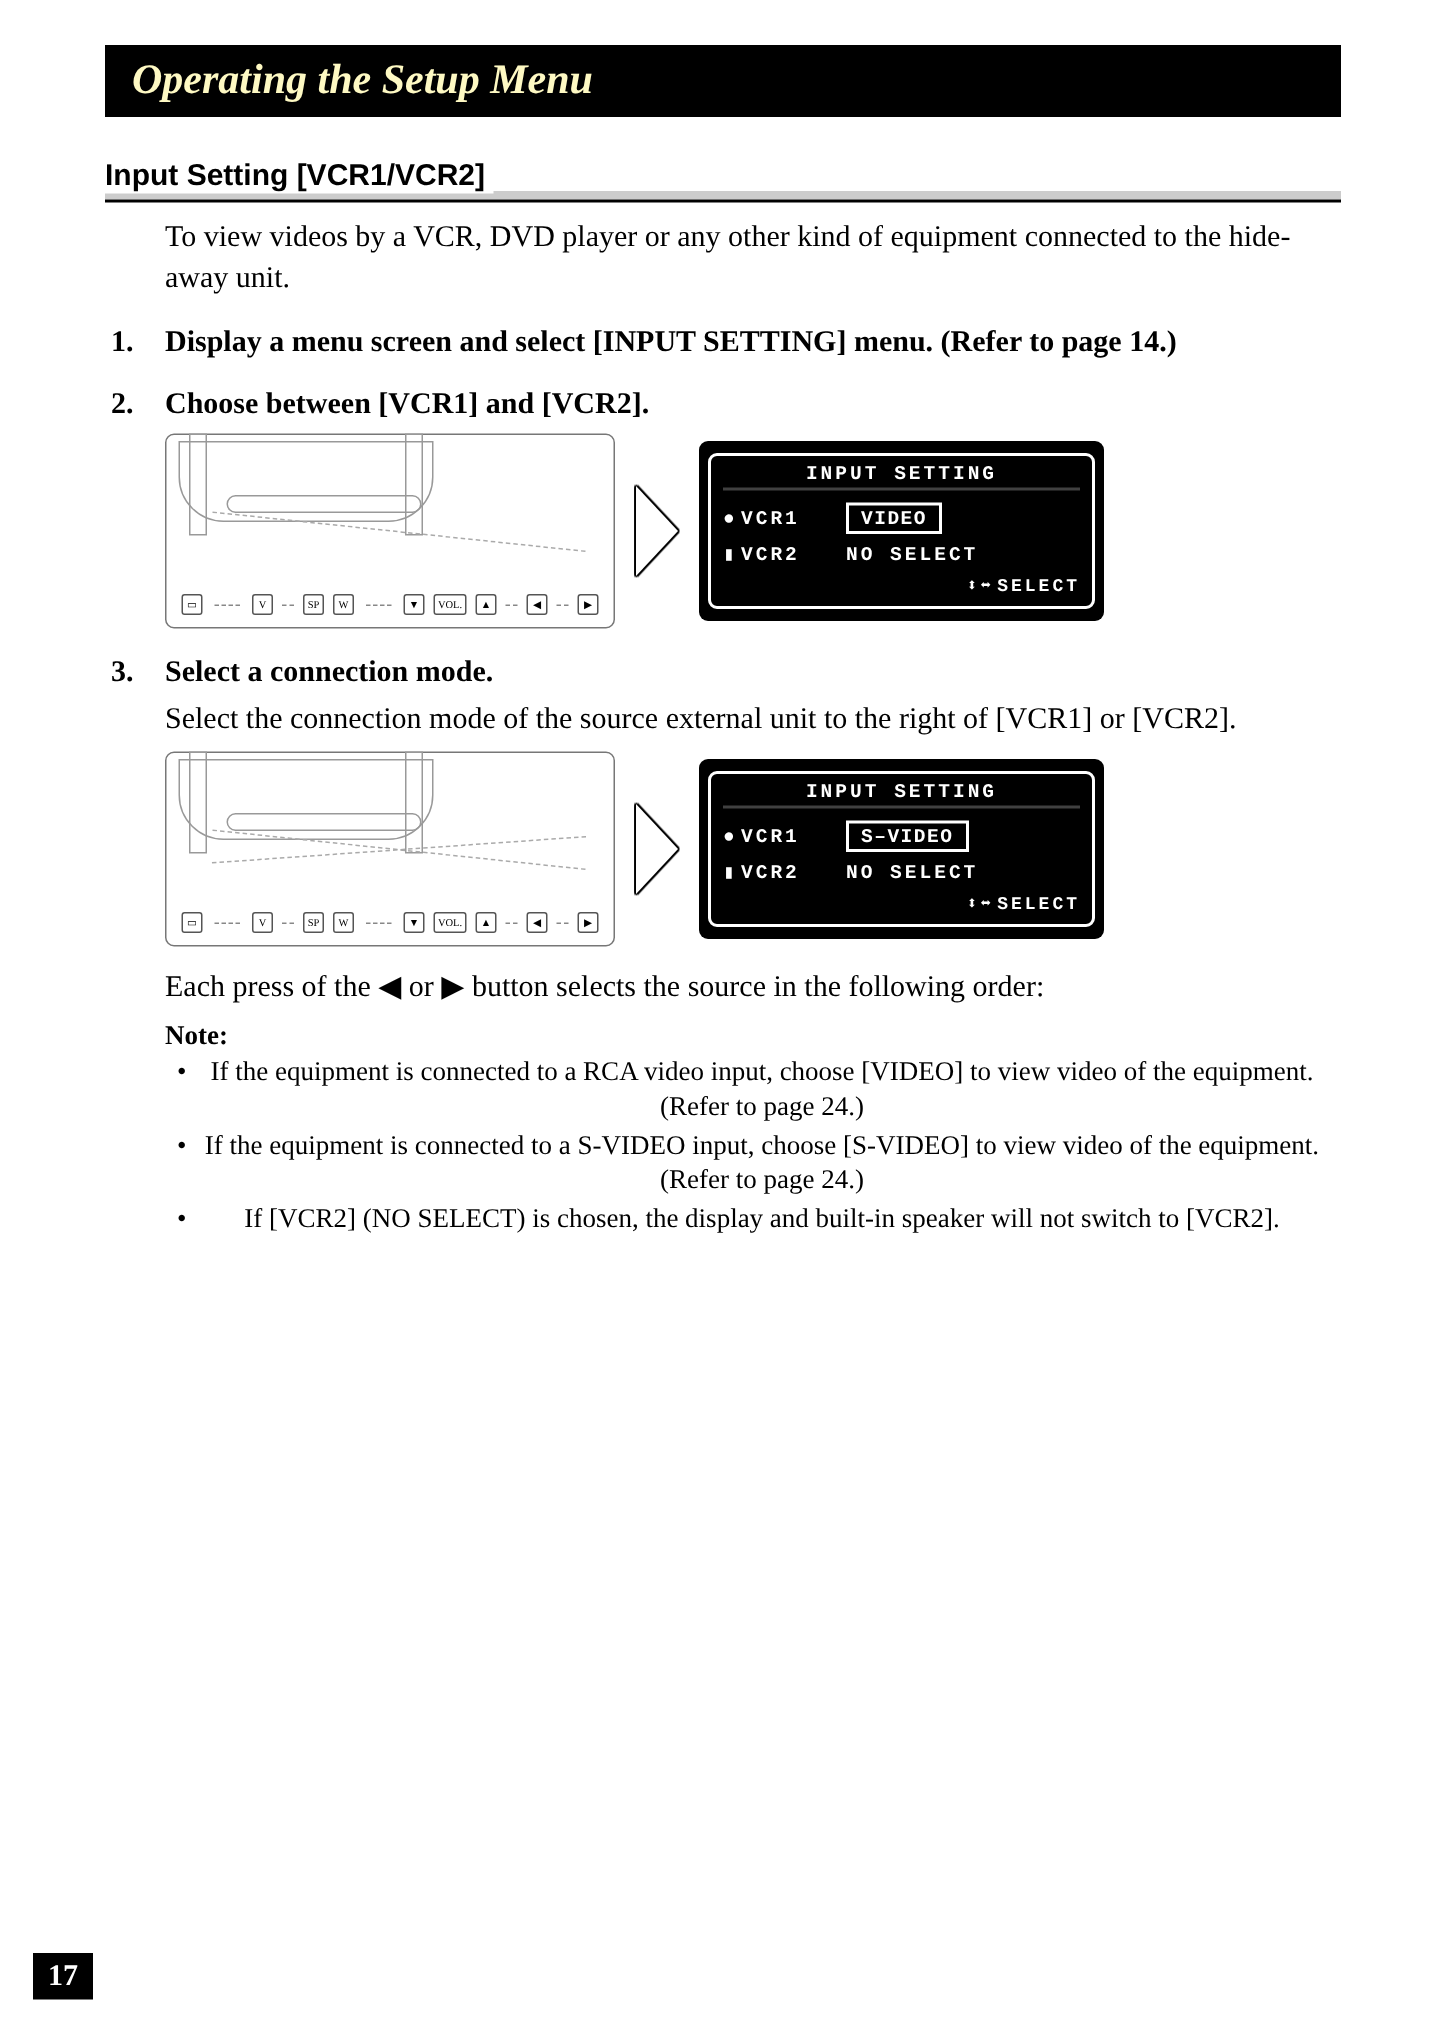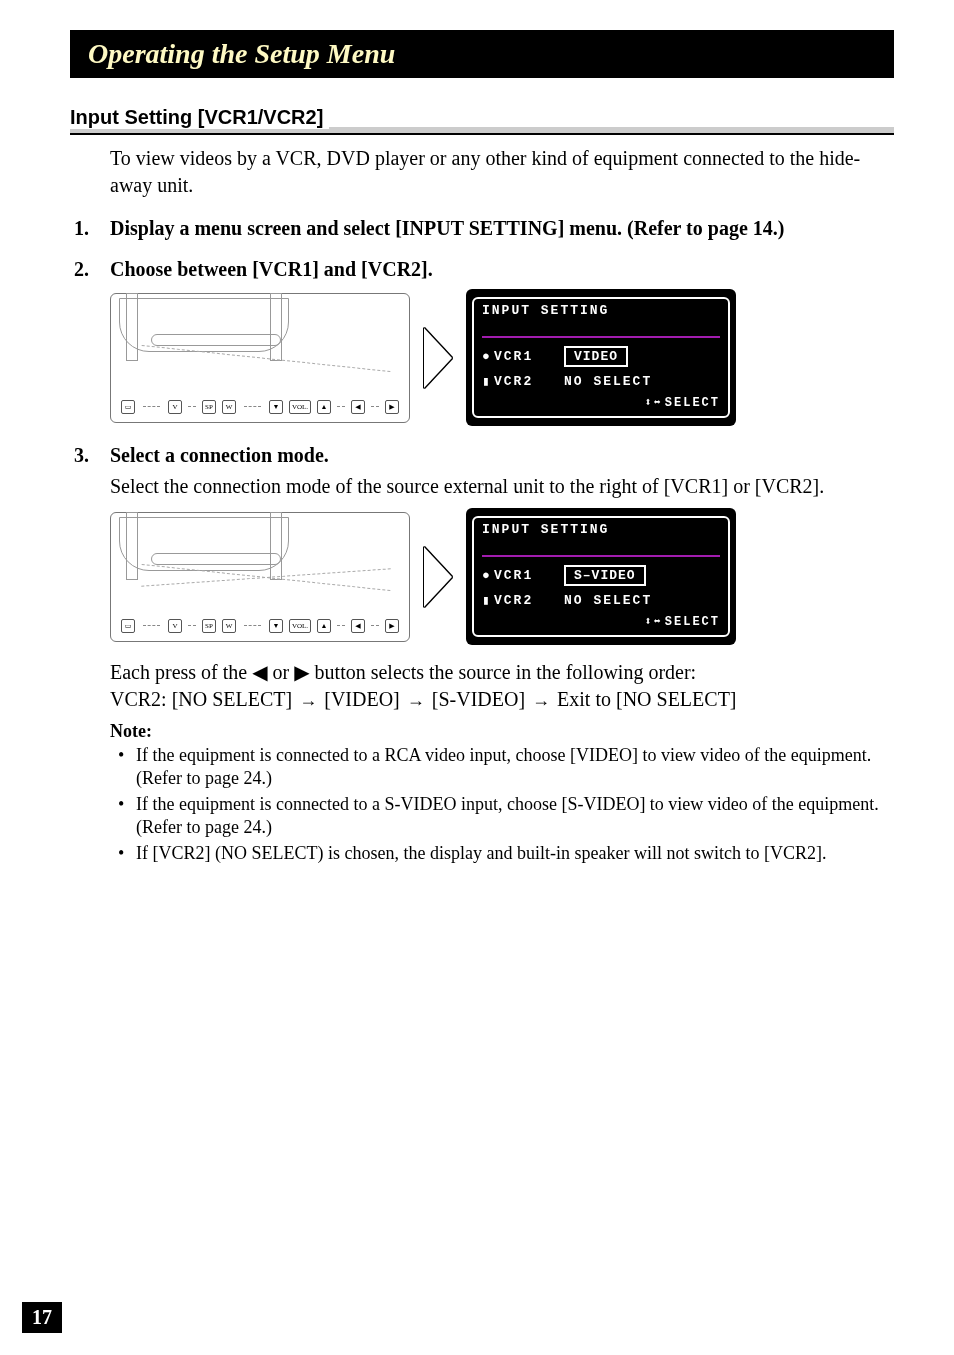--- a/index.html
+++ b/index.html
@@ -134,24 +134,24 @@
       font-family: "Courier New", monospace;
       font-size: 13px;
       font-weight: bold;
     }
     .osd-panel .osd-inner {
       border: 2px solid #fff;
       border-radius: 6px;
       padding: 4px 8px 6px 8px;
     }
     .osd-panel .osd-title {
-      text-align: left;
+      text-align: center;
       letter-spacing: 2px;
-      border-bottom: 2px solid #a21caf;
-      padding-bottom: 18px;
+      border-bottom: 2px solid #404040;
+      padding-bottom: 2px;
       margin-bottom: 8px;
     }
     .osd-row {
       display: flex;
       align-items: center;
       margin-bottom: 6px;
     }
     .osd-row .marker { width: 12px; }
     .osd-row .label { width: 70px; letter-spacing: 2px; }
     .osd-val-box {
@@ -184,20 +184,21 @@
       margin: 2px 74px 0 110px;
       padding-left: 16px;
       font-size: 18px;
       line-height: 1.3;
       list-style: none;
     }
     .note-list li {
       position: relative;
       padding-left: 10px;
       margin-bottom: 2px;
+      text-align: center;
     }
     .note-list li::before {
       content: "•";
       position: absolute;
       left: -8px;
     }
     .page-number {
       position: absolute;
       bottom: 22px;
       left: 22px;
@@ -324,29 +325,20 @@
       </div>
       <div class="osd-footer">
         <span class="arrows">⬍⬌</span><span>SELECT</span>
       </div>
     </div>
   </div>
 </div>
 
 <div class="order-block">
   <div>Each press of the ◀ or ▶ button selects the source in the following order:</div>
-  <div>
-    <span>VCR2: </span><span>[NO SELECT]</span>
-    <span class="mini-arrow">→</span>
-    <span>[VIDEO]</span>
-    <span class="mini-arrow">→</span>
-    <span>[S-VIDEO]</span>
-    <span class="mini-arrow">→</span>
-    <span>Exit to [NO SELECT]</span>
-  </div>
 </div>
 
 <div class="note-head">Note:</div>
 <ul class="note-list">
   <li>If the equipment is connected to a RCA video input, choose [VIDEO] to view video of the equipment. (Refer to page 24.)</li>
   <li>If the equipment is connected to a S-VIDEO input, choose [S-VIDEO] to view video of the equipment. (Refer to page 24.)</li>
   <li>If [VCR2] (NO SELECT) is chosen, the display and built-in speaker will not switch to [VCR2].</li>
 </ul>
 
 <div class="page-number">17</div>

